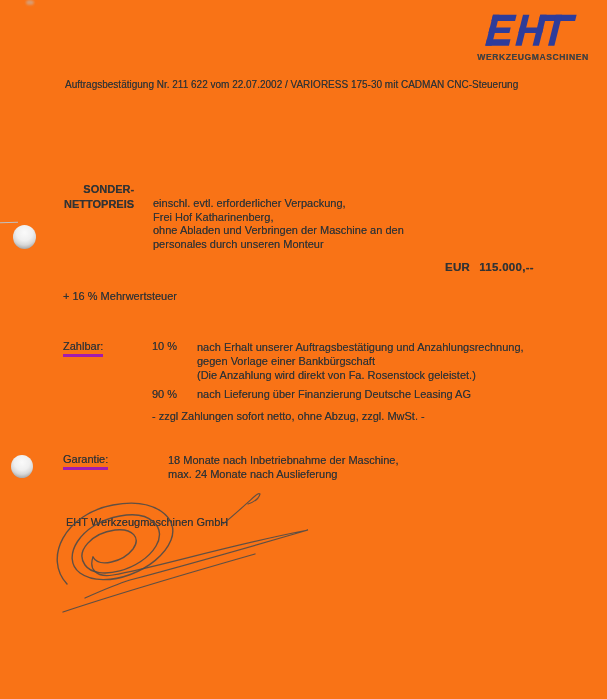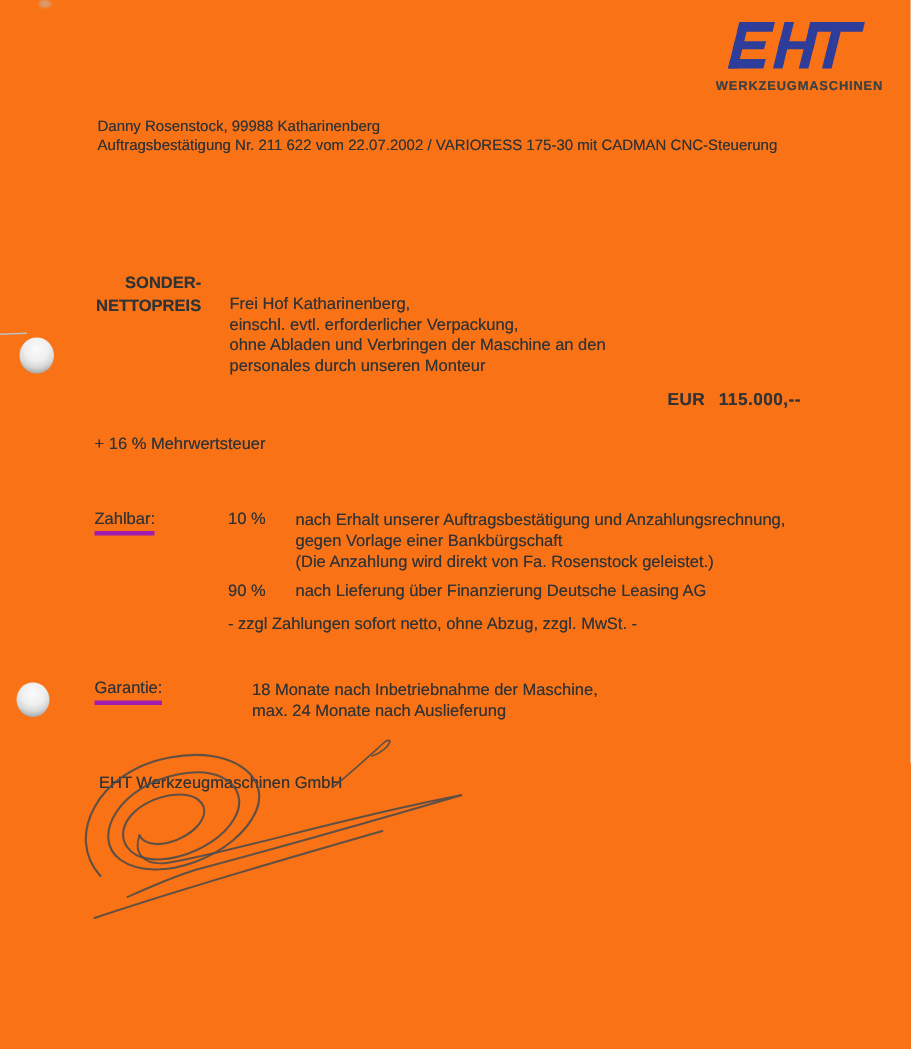--- a/index.html
+++ b/index.html
@@ -71,31 +71,30 @@
         <rect x="33" y="14" width="26" height="6"></rect>
 
         <rect x="52" y="0" width="40" height="7"></rect>
         <rect x="69" y="0" width="7" height="34"></rect>
       </g>
     </svg>
     <span class="logo-sub">WERKZEUGMASCHINEN</span>
   </div>
 
   <div class="txt small block" style="left:65px;top:79px;">
-    <span>Danny Rosenstock, 99988 Katharinenberg</span>
     <span>Auftragsbestätigung Nr. 211 622 vom 22.07.2002 / VARIORESS 175-30 mit CADMAN CNC-Steuerung</span>
   </div>
 
   <div class="txt bold block" style="left:64px;top:182px;line-height:14.5px;">
     <span>SONDER-</span>
     <span>NETTOPREIS</span>
   </div>
   <div class="txt block" style="left:153px;top:197px;">
+    <span>einschl. evtl. erforderlicher Verpackung,</span>
     <span>Frei Hof Katharinenberg,</span>
-    <span>einschl. evtl. erforderlicher Verpackung,</span>
     <span>ohne Abladen und Verbringen der Maschine an den</span>
     <span>personales durch unseren Monteur</span>
   </div>
   <div class="txt price">
     <span>EUR</span><span class="amount">115.000,--</span>
   </div>
   <div class="txt" style="left:63px;top:290px;">+ 16 % Mehrwertsteuer</div>
 
   <div class="txt" style="left:63px;top:340px;">
     <span class="underline">Zahlbar:</span>

